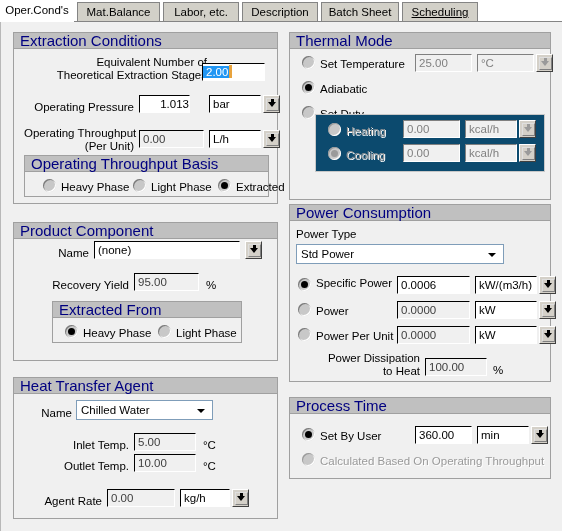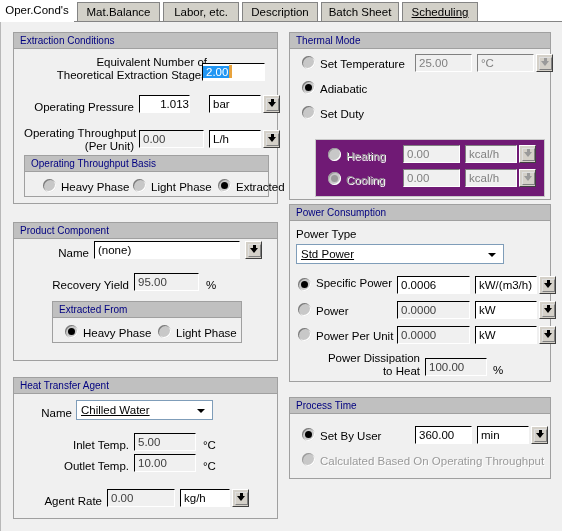--- a/index.html
+++ b/index.html
@@ -73,21 +73,21 @@
   .group {
     position: absolute;
     background: #f0f0f0;
     border: 1px solid #a0a0a0;
     box-sizing: border-box;
   }
   .group > .group-title {
     height: 16px;
     background: #c0c0c0;
     color: #000080;
-    font-size: 10px;
+    font-size: 15px;
     line-height: 15px;
     padding-left: 6px;
     border-bottom: 1px solid #a0a0a0;
     box-sizing: border-box;
     white-space: nowrap;
   }
   .group.nested {
     background: #f0f0f0;
   }
 
@@ -203,21 +203,20 @@
     height: 20px;
     background: #ffffff;
     border: 1px solid #7f9db9;
     font-size: 11.5px;
     line-height: 18px;
     padding-left: 4px;
     color: #000;
     white-space: nowrap;
     overflow: hidden;
     cursor: default;
-    text-decoration: underline;
   }
   .combo .cbarr {
     position: absolute;
     right: 7px;
     top: 8px;
     width: 0; height: 0;
     border-left: 4px solid transparent;
     border-right: 4px solid transparent;
     border-top: 4px solid #000000;
   }
@@ -366,21 +365,21 @@
       <div class="stem"></div>
       <div class="arr"></div>
     </div>
 
     <div class="radio on" style="left:12px; top:48px;"></div>
     <div class="lbl" style="left:30px; top:50px;">Adiabatic</div>
 
     <div class="radio" style="left:12px; top:73px;"></div>
     <div class="lbl" style="left:30px; top:75px;">Set Duty</div>
 
-    <div class="group nested" style="position:absolute; left:25px; top:106px; width:230px; height:58px; border-color:#c8c8c8; background:#701a75;">
+    <div class="group nested" style="position:absolute; left:25px; top:81px; width:230px; height:58px; border-color:#c8c8c8; background:#0c4a6e;">
       <div class="radio dis" style="left:12px; top:8px;"></div>
       <div class="lbl disabled" style="left:30px; top:10px;">Heating</div>
       <div class="field dis" style="left:87px; top:5px; width:57px;">0.00</div>
       <div class="field dis" style="left:149px; top:5px; width:52px;">kcal/h</div>
       <div class="dropbtn dis" style="left:203px; top:5px;">
         <i></i>
         <div class="stem"></div>
         <div class="arr"></div>
       </div>
 

